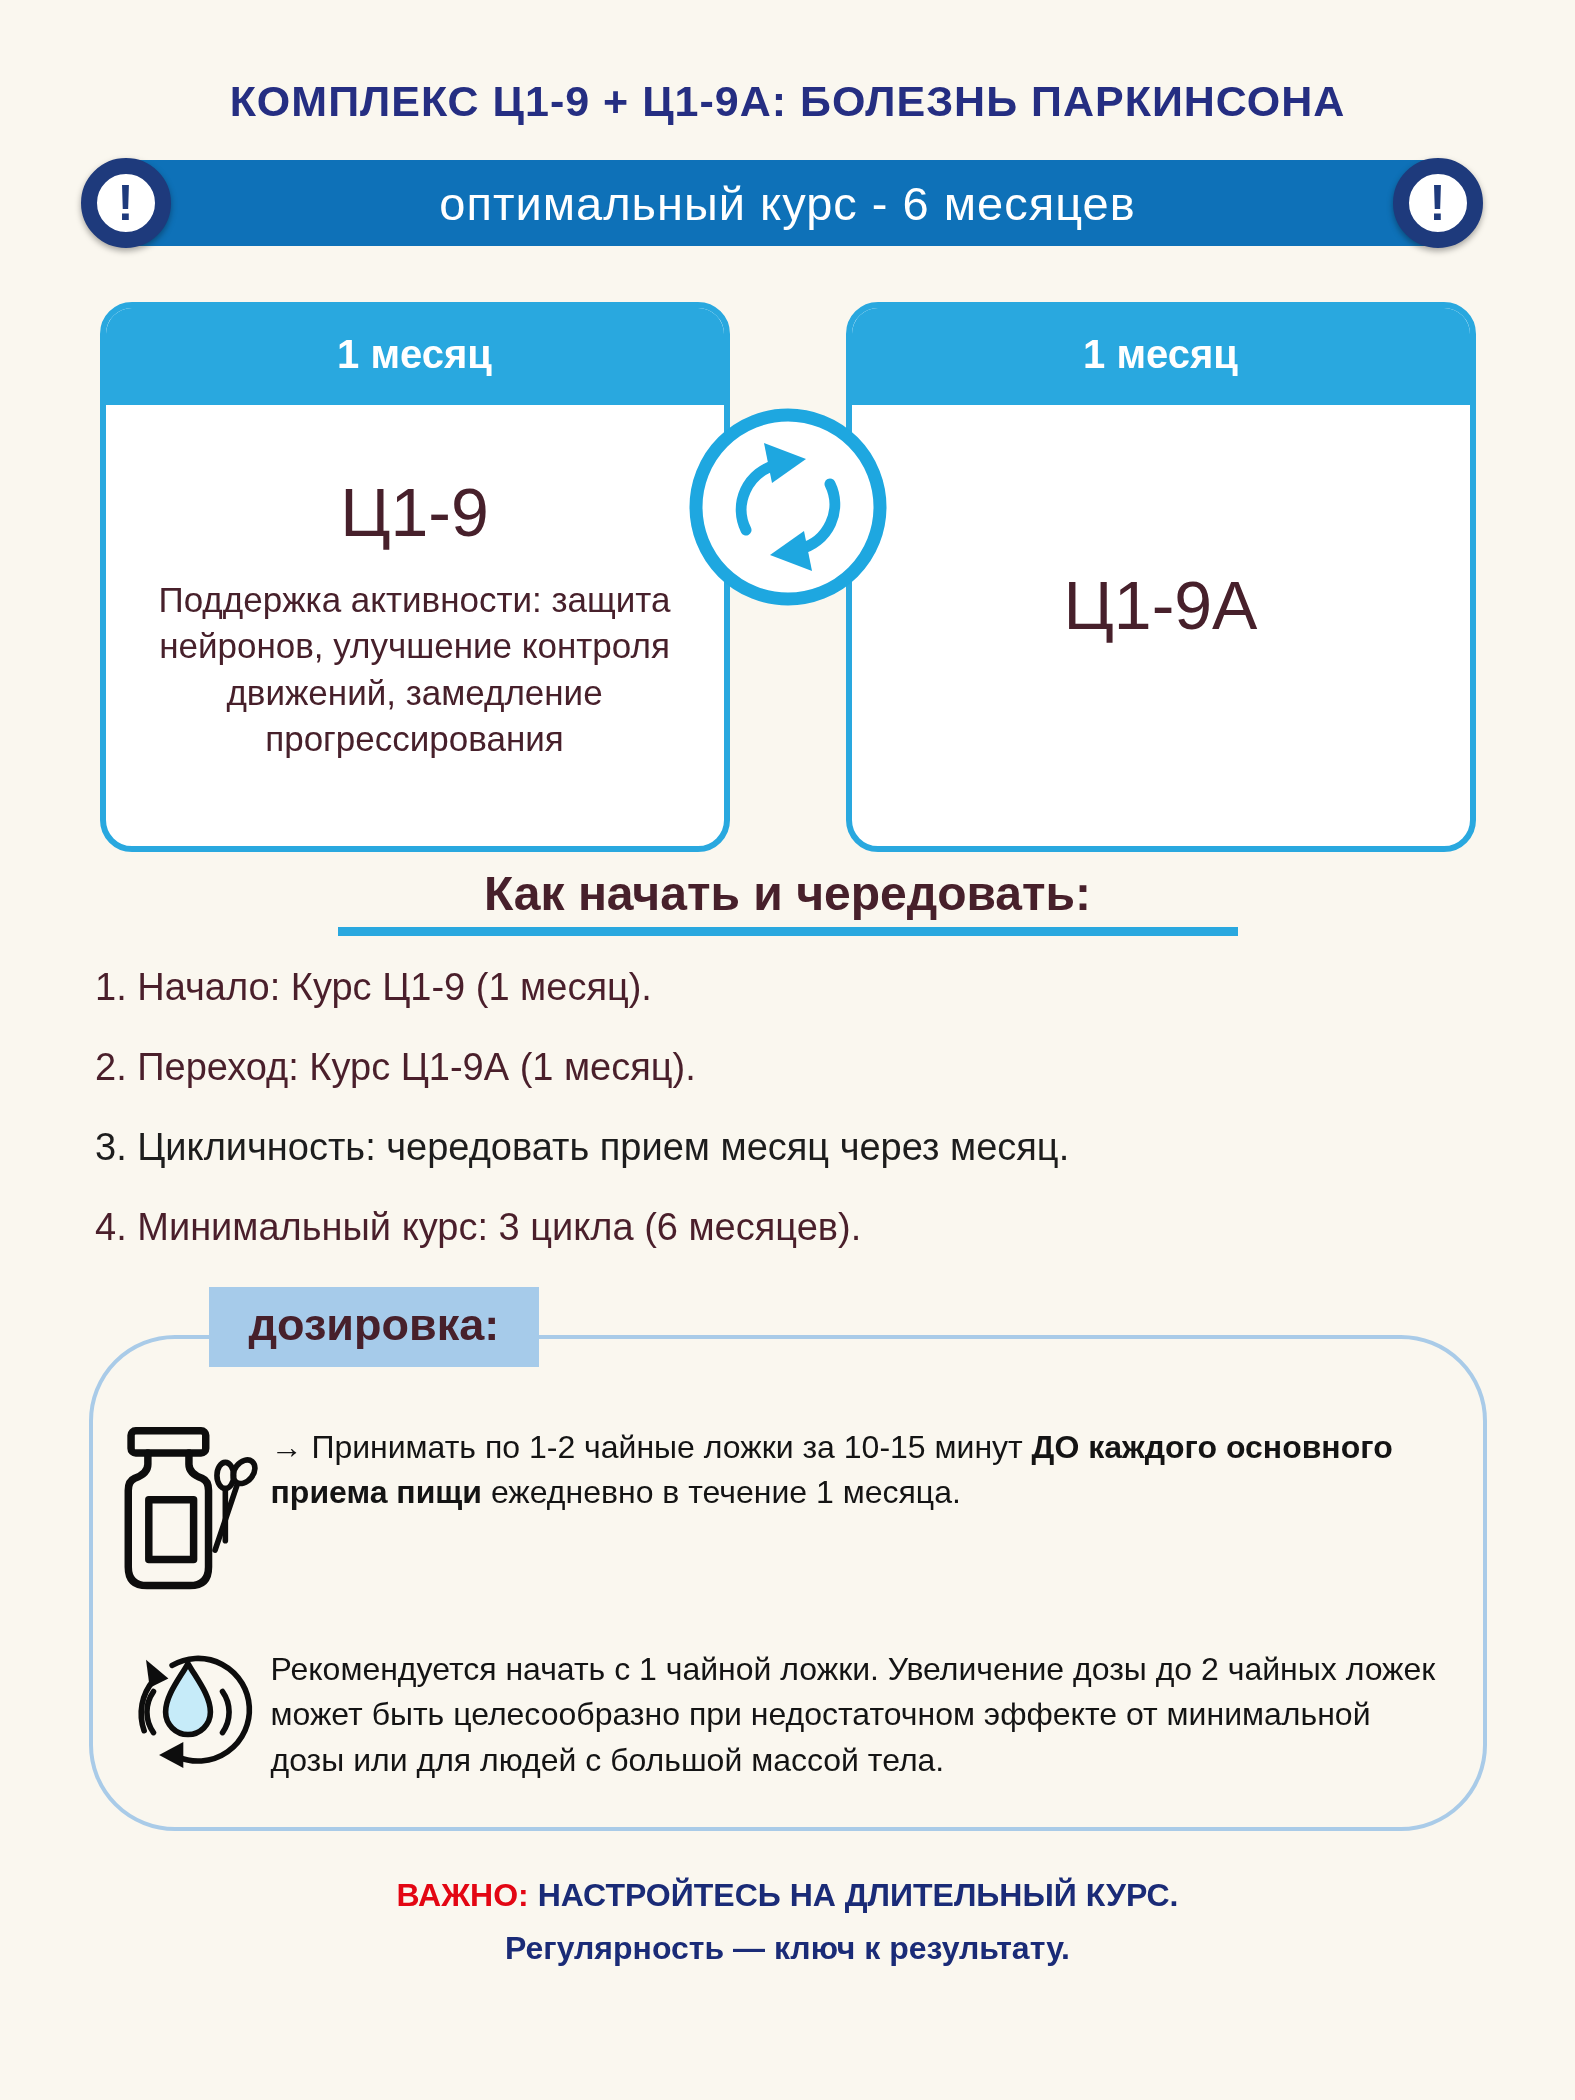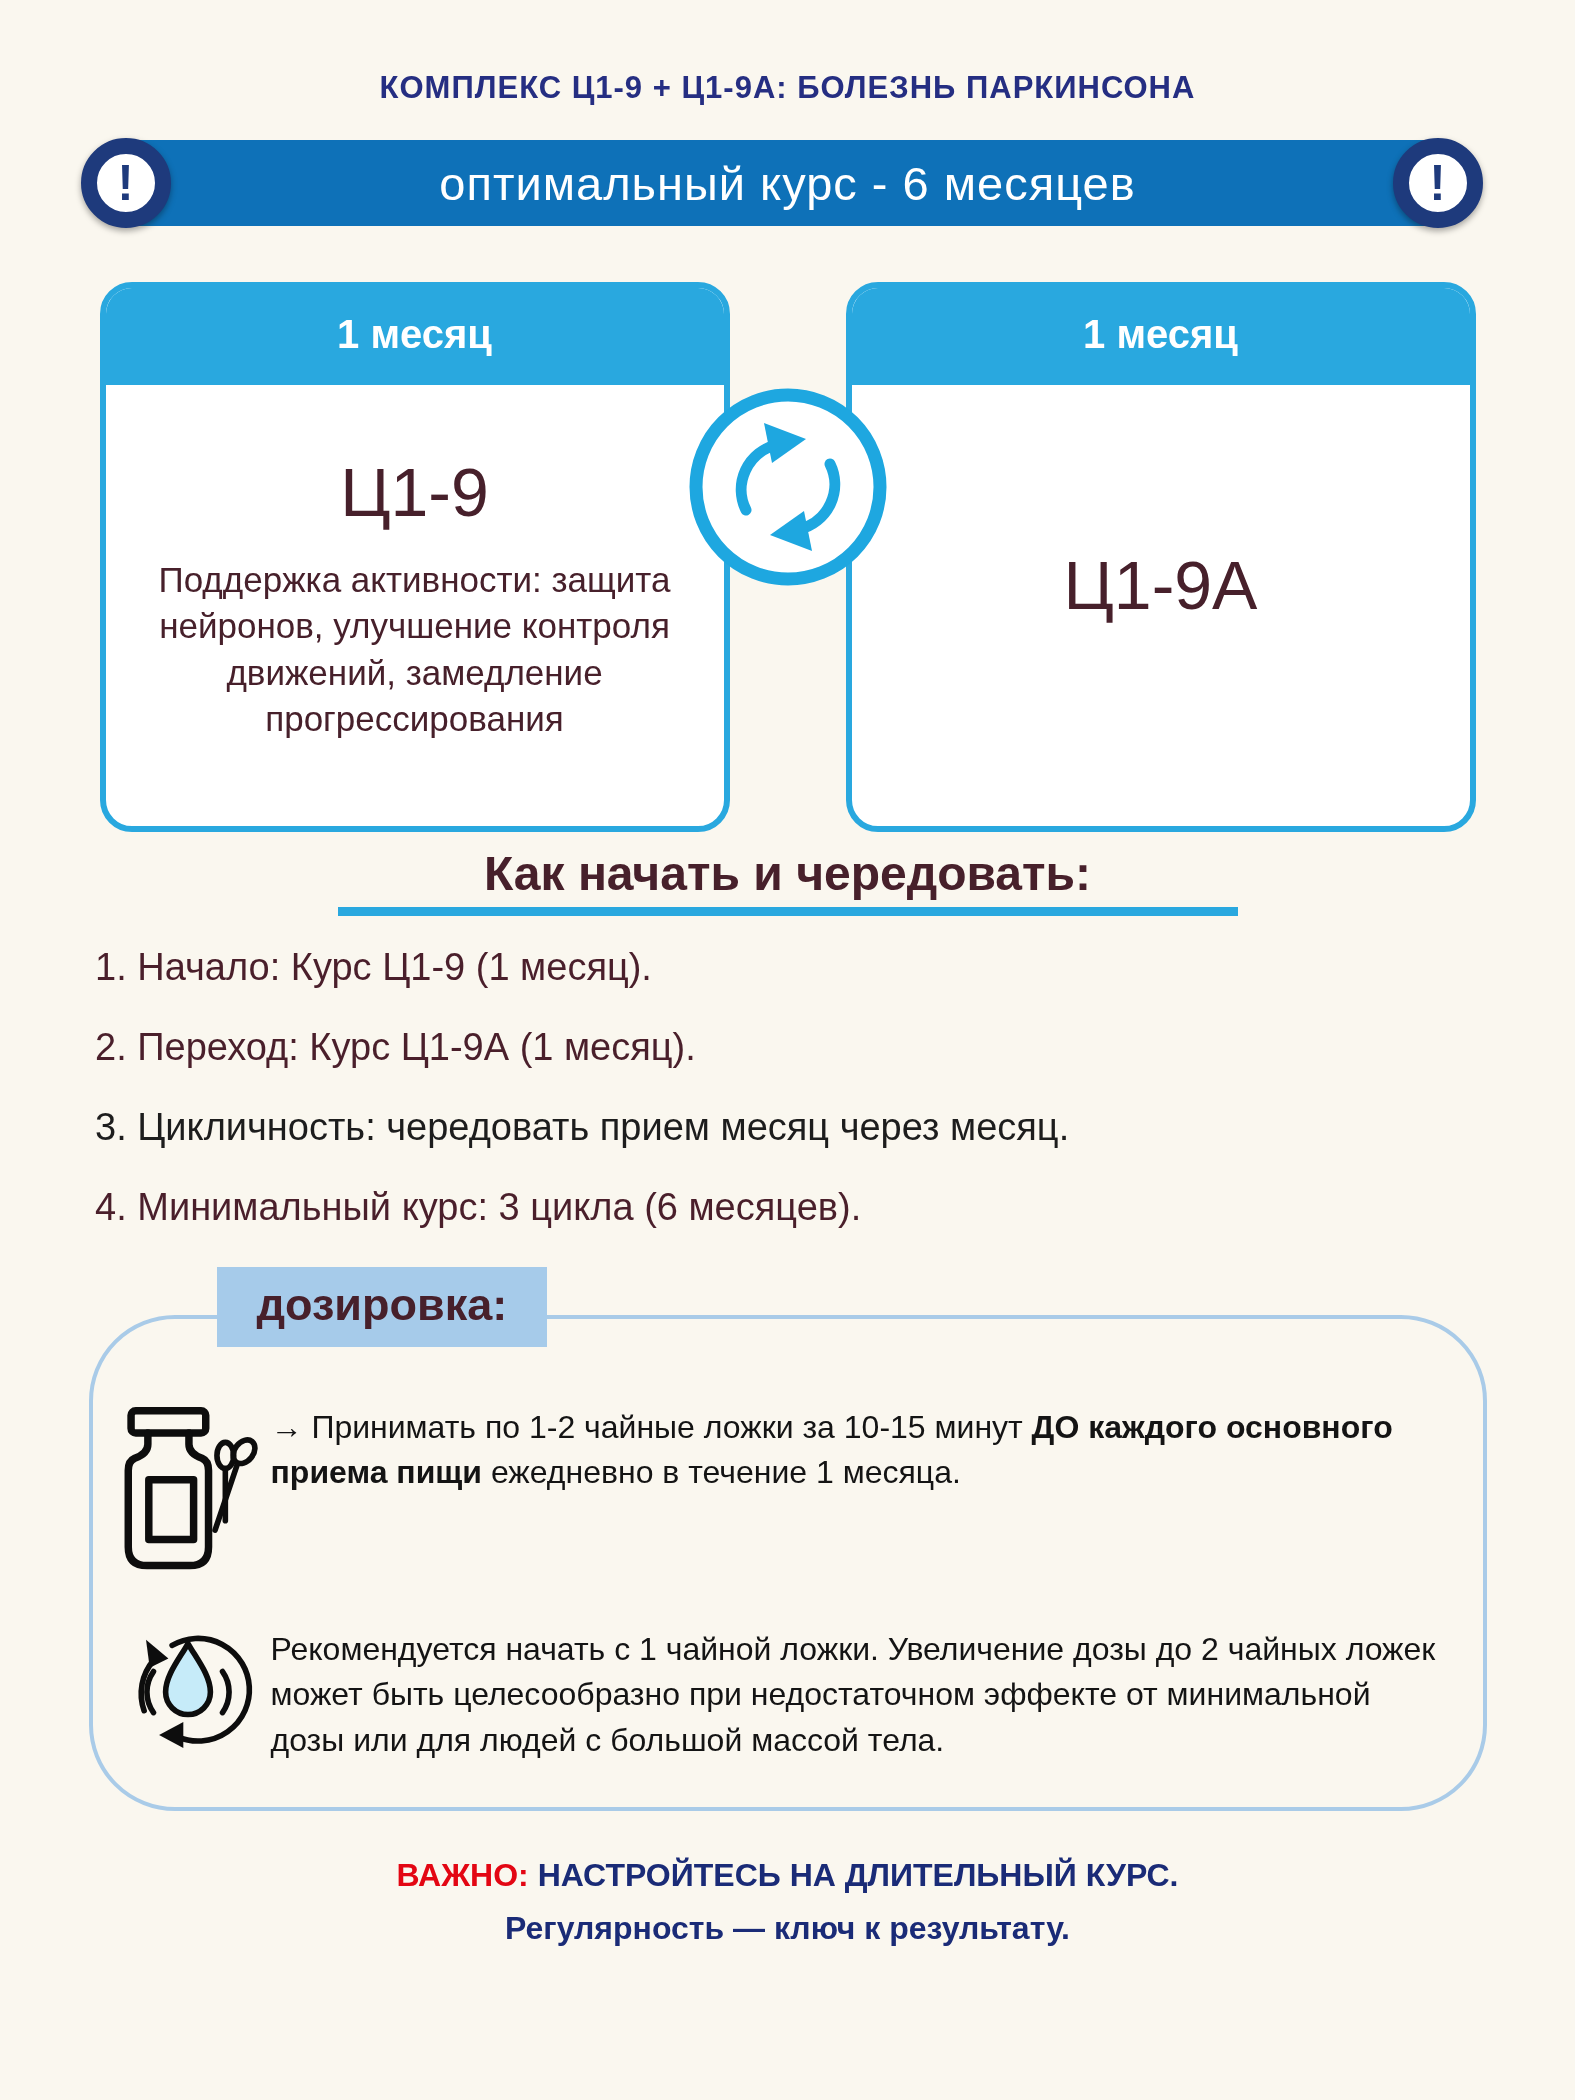--- a/index.html
+++ b/index.html
@@ -6,23 +6,23 @@
   body{
     width:1575px;height:2100px;
     background:#FAF7EF;
     font-family:"Liberation Sans", sans-serif;
     -webkit-font-smoothing:antialiased;
   }
   .page{position:relative;width:1575px;height:2100px;overflow:hidden;}
 
   
   .main-title{
-    margin:0;padding-top:70px;
+    margin:7px;padding-top:70px;
     text-align:center;
-    font-size:31px;font-weight:bold;letter-spacing:1px;
+    font-size:43px;font-weight:bold;letter-spacing:1px;
     color:#252E82;
   }
 
   
   .banner{
     position:relative;
     margin:34px auto 0;
     width:1330px;height:86px;
     background:#0E71B8;
     border-radius:16px;
@@ -84,21 +84,21 @@
 
   
   .dosage-box{
     position:relative;
     margin:86px auto 0;
     width:1398px;box-sizing:border-box;
     border:4px solid #A9CBE8;border-radius:86px;
     padding:78px 34px 36px 20px;
   }
   .dosage-label{
-    position:absolute;top:-52px;left:124px;
+    position:absolute;top:-52px;left:116px;
     background:#A6CBEA;color:#47202B;
     font-size:45px;font-weight:bold;
     padding:12px 40px 16px;
   }
   .dosage-row{display:flex;align-items:flex-start;margin-bottom:40px;}
   .dosage-row:last-child{margin-bottom:0;}
   .dosage-icon{flex:0 0 150px;display:flex;justify-content:center;padding-top:4px;}
   .dosage-row p{margin:8px;font-size:32px;line-height:1.42;color:#141414;}
   .dosage-row p b{font-weight:bold;}
 

